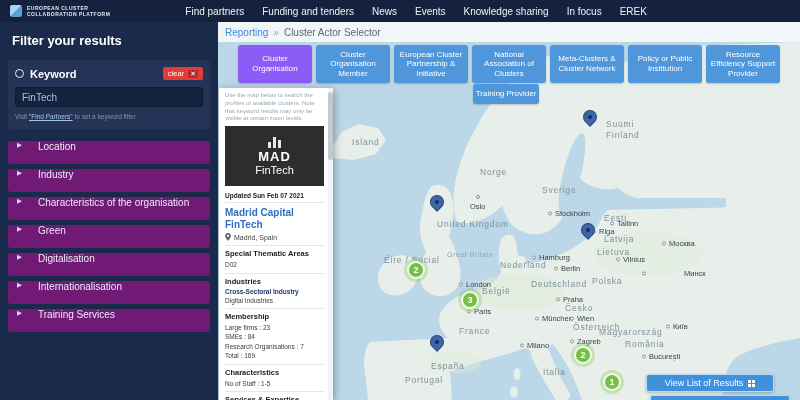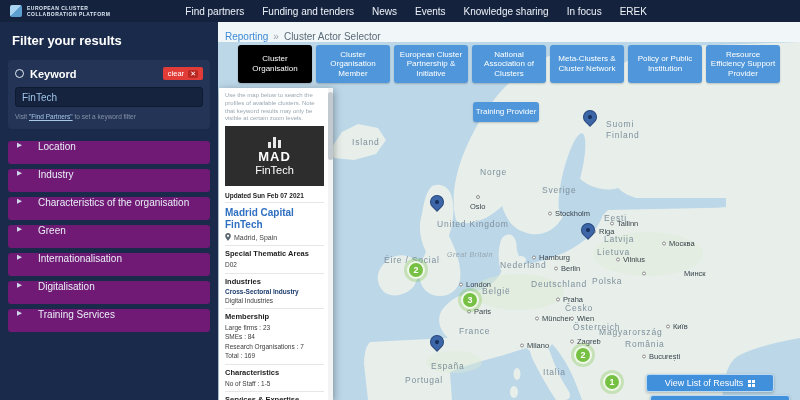--- a/index.html
+++ b/index.html
@@ -25,43 +25,43 @@
   .clear-chip{background:#e23c38;color:#fff;font-size:7.5px;border-radius:2px;padding:2px 5px;display:flex;align-items:center;gap:4px;cursor:pointer}
   .clear-x{font-size:7px;background:#b92823;border-radius:2px;padding:0 2px}
   .kw-input{width:100%;margin-top:7px;height:20px;background:#15233e;border:1px solid #0e1a30;border-radius:3px;color:#9fc4e8;font-size:10px;padding:0 6px;font-family:"Liberation Sans",sans-serif}
   .kw-hint{margin-top:6px;font-size:6.5px;color:#8792a8;line-height:1.3}
   .kw-hint .lnk{color:#a9c7e9;text-decoration:underline;cursor:pointer}
   .filter-row{display:flex;align-items:flex-start;gap:16px;background:#701a75;border-radius:3px;height:23px;padding:0 9px;margin-bottom:5px;cursor:pointer}
   .filter-arrow{color:#cdd7e8;font-size:6.5px}
   .filter-label{color:#e9eef6;font-size:10px}
 
   
-  .main-topbar{position:absolute;left:218px;top:22px;width:582px;height:20px;background:#f1f6f9;z-index:10;display:flex;align-items:flex-end;gap:5px;padding-left:7px;font-size:10px}
+  .main-topbar{position:absolute;left:218px;top:22px;width:582px;height:20px;background:#f1f6f9;z-index:10;display:flex;align-items:center;gap:5px;padding-left:7px;font-size:10px}
   .bc-section{color:#3f8ad6;cursor:pointer}
   .bc-sep{color:#9aa6af}
   .bc-page{color:#5b6b77}
 
   
   .map{position:absolute;left:218px;top:42px;width:582px;height:358px;background:#bcd7e8;z-index:5;overflow:hidden;cursor:grab}
   .land-svg{position:absolute;left:0;top:0;z-index:1}
   .map-label{position:absolute;transform:translateY(-50%);white-space:nowrap;display:flex;align-items:center;gap:3px;z-index:4;pointer-events:none}
   .map-label.country{font-size:8.5px;color:#7e909d;letter-spacing:.8px}
   .map-label.city{font-size:7.5px;color:#39444c}
   .map-label.region{font-size:7px;color:#94a4ae;font-style:italic;letter-spacing:.5px}
   .city-dot{width:4px;height:4px;background:#fff;border:1px solid #8b8b8b;border-radius:50%;flex:0 0 auto}
   .pin-wrap{position:absolute;width:0;height:0;z-index:7;cursor:pointer}
   .pin{position:absolute;left:-7px;top:-18px;width:14px;height:14px;background:#3d66a8;border:1px solid #27487c;border-radius:50% 50% 50% 0;transform:rotate(-45deg)}
   .pin-dot{position:absolute;left:4px;top:4px;width:4px;height:4px;background:#16305c;border-radius:50%}
   .cluster{position:absolute;width:18px;height:18px;border-radius:50%;background:#76c043;border:2px solid rgba(255,255,255,.9);box-shadow:0 0 0 3px rgba(118,192,67,.30);color:#fff;font-size:9px;font-weight:bold;display:flex;align-items:center;justify-content:center;transform:translate(-50%,-50%);z-index:7;cursor:pointer}
 
   
   .tabs{position:absolute;left:238px;top:45px;display:flex;gap:4px;z-index:20}
   .tab{width:74px;min-height:38px;background:#4f97da;color:#fff;font-size:8px;line-height:1.2;text-align:center;display:flex;align-items:center;justify-content:center;border-radius:3px;padding:3px 2px;cursor:pointer;box-shadow:0 1px 2px rgba(0,0,0,.2)}
-  .tab.active{background:#000000}
-  .tabs-row2{position:absolute;left:473px;top:102px;z-index:20;display:flex}
+  .tab.active{background:#8b5cf6}
+  .tabs-row2{position:absolute;left:473px;top:84px;z-index:20;display:flex}
   .tabs-row2 .tab{min-height:20px;width:66px}
 
   
   .card{position:absolute;left:219px;top:88px;width:114px;height:312px;background:#fff;z-index:30;box-shadow:1px 2px 8px rgba(0,0,0,.35);padding:4px 9px 4px 6px;overflow:hidden}
   .card-scroll{position:absolute;right:0;top:0;width:5px;height:100%;background:#f3f3f3}
   .card-thumb{position:absolute;right:0;top:4px;width:5px;height:68px;background:#c2c9cf;border-radius:3px;cursor:pointer}
   .card-hint{font-size:6px;color:#9aa7b0;line-height:1.3;margin-bottom:3px}
   .card-logo{background:#2d2d2d;height:60px;display:flex;flex-direction:column;align-items:center;justify-content:center;gap:1px;margin-bottom:4px}
   .logo-bars{display:flex;align-items:flex-end;gap:2px;height:11px;margin-bottom:1px}
   .logo-bars span{width:3px;background:#e8e8e8;display:block}
@@ -135,25 +135,25 @@
       <div class="filter-row">
         <span class="filter-arrow">▶</span>
         <span class="filter-label">Characteristics of the organisation</span>
       </div>
       <div class="filter-row">
         <span class="filter-arrow">▶</span>
         <span class="filter-label">Green</span>
       </div>
       <div class="filter-row">
         <span class="filter-arrow">▶</span>
+        <span class="filter-label">Digitalisation</span>
+      </div>
+      <div class="filter-row">
+        <span class="filter-arrow">▶</span>
         <span class="filter-label">Internationalisation</span>
-      </div>
-      <div class="filter-row">
-        <span class="filter-arrow">▶</span>
-        <span class="filter-label">Digitalisation</span>
       </div>
       <div class="filter-row">
         <span class="filter-arrow">▶</span>
         <span class="filter-label">Training Services</span>
       </div>
     </div>
 </div>
 
 <div class="main-topbar">
   <span class="bc-section">Reporting</span>

